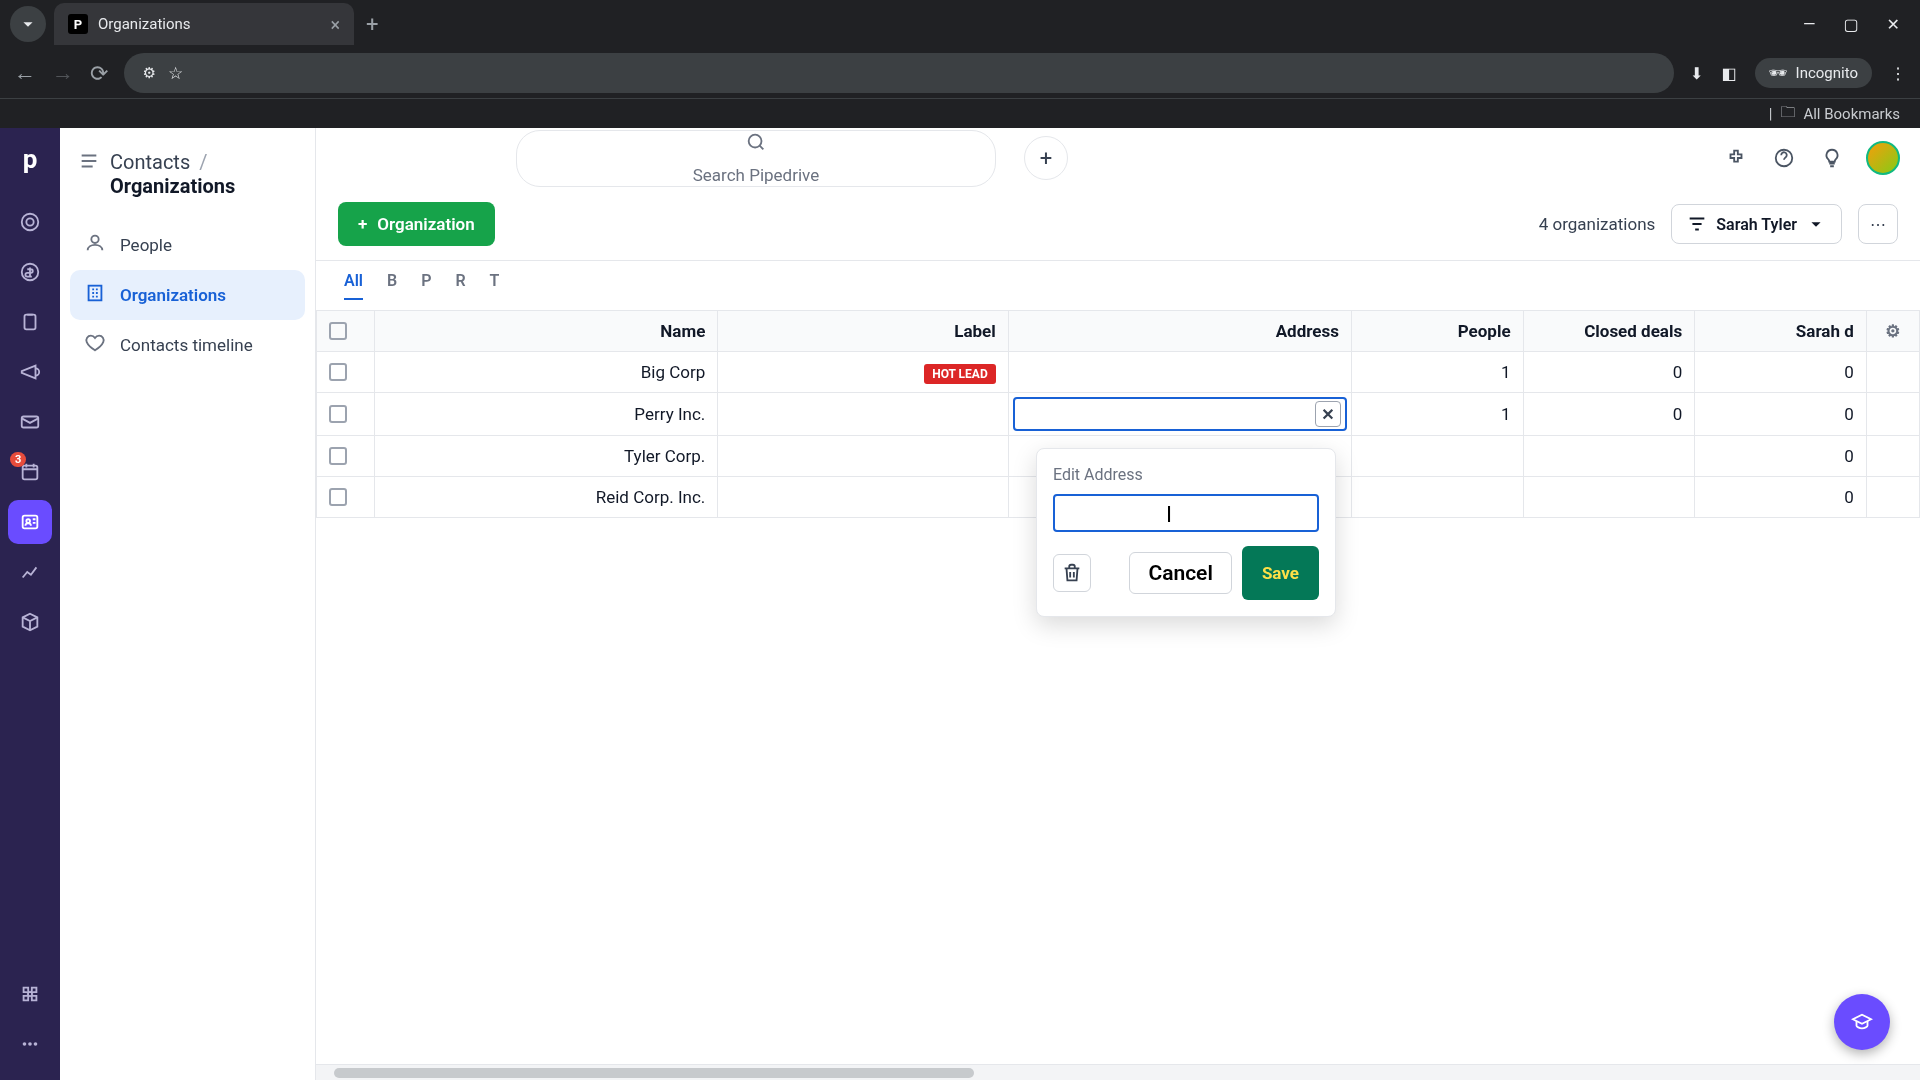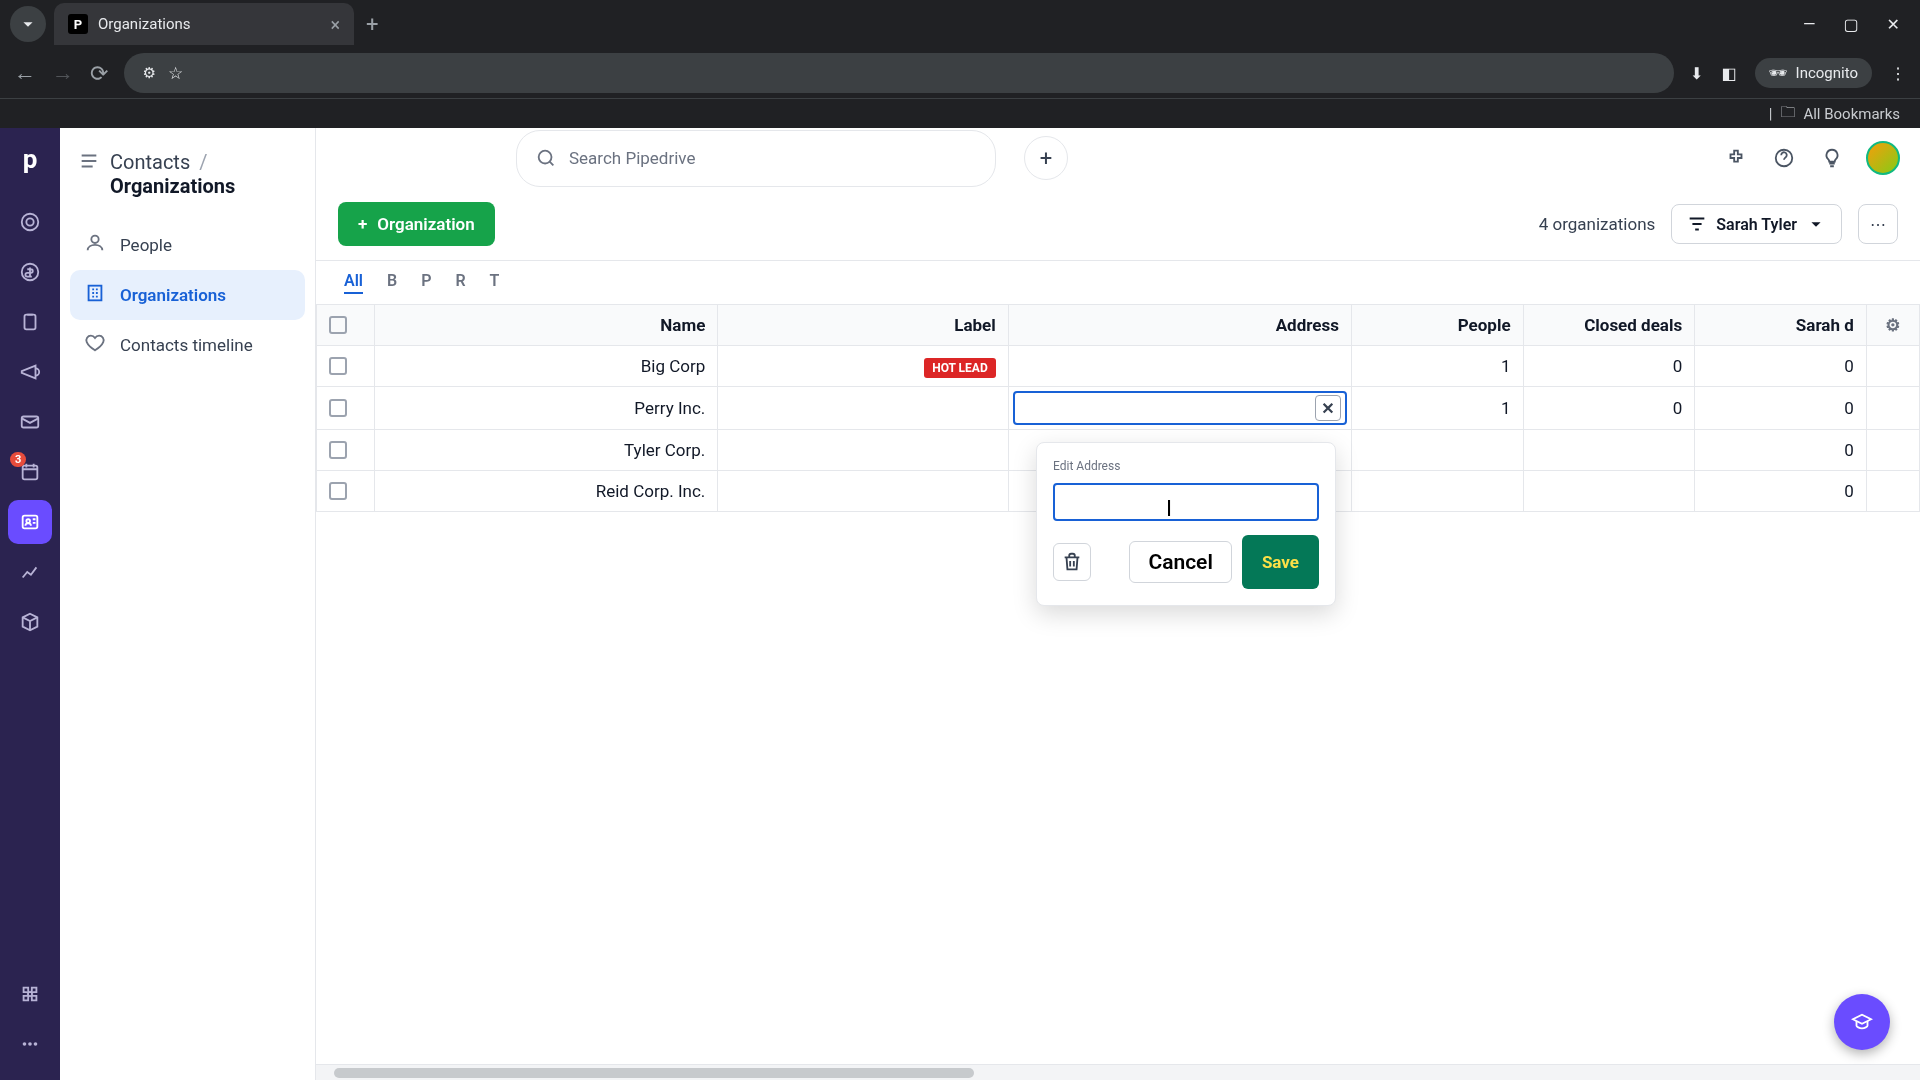--- a/index.html
+++ b/index.html
@@ -44,34 +44,34 @@
 .breadcrumb .current { font-weight: 700; color: #111827; }
 .side-nav { padding: 4px 10px; }
 .side-item { display: flex; align-items: center; gap: 14px; padding: 12px 14px; border-radius: 10px; color: #374151; font-size: 17px; cursor: pointer; }
 .side-item.active { background: #e7f0fd; color: #1861d6; font-weight: 600; }
 .side-icon { width: 22px; color: #6b7280; }
 .side-item.active .side-icon { color: #1861d6; }
 
 .main { flex: 1; display: flex; flex-direction: column; background: #fff; position: relative; }
 .topbar { height: 60px; display: flex; align-items: center; padding: 0 20px; gap: 16px; }
 .search-wrap { flex: 0 0 480px; margin-left: 180px; }
-.search { width: 100%; height: 57px; border: 1px solid #e5e7eb; border-radius: 24px; display: flex; align-items: center; padding: 0 18px; gap: 12px; color: #6b7280; font-size: 17px; }
+.search { width: 100%; height: 57px; border: 1px solid #e5e7eb; border-radius: 24px; display: flex; align-items: center; padding: 0 18px; gap: 12px; color: #6b7280; font-size: 17px; flex-direction: column; }
 .add-btn { width: 44px; height: 44px; border: 1px solid #e5e7eb; border-radius: 50%; display: flex; align-items: center; justify-content: center; font-size: 22px; color: #374151; margin-left: 12px; }
 .topbar-right { margin-left: auto; display: flex; align-items: center; gap: 20px; }
 .top-icon { width: 28px; height: 28px; color: #4b5563; display: flex; align-items: center; justify-content: center; }
 .avatar { width: 34px; height: 34px; border-radius: 50%; background: linear-gradient(135deg,#f59e0b,#84cc16); border: 2px solid #10b981; }
 
 .content-header { display: flex; align-items: center; padding: 14px 22px; gap: 16px; border-bottom: 1px solid #e5e7eb; }
 .org-btn { background: #16a34a; color: #fff; border-radius: 8px; padding: 12px 20px; font-size: 17px; font-weight: 600; display: flex; align-items: center; gap: 10px; }
 .org-count { margin-left: auto; color: #374151; font-size: 17px; }
 .filter-chip { border: 1px solid #d1d5db; border-radius: 8px; padding: 8px 14px; display: flex; align-items: center; gap: 8px; font-size: 16px; font-weight: 600; color: #111827; }
 .more-btn { border: 1px solid #d1d5db; border-radius: 8px; width: 40px; height: 40px; display: flex; align-items: center; justify-content: center; color: #374151; }
 
 .alpha-row { display: flex; gap: 24px; padding: 10px 28px; font-size: 16px; color: #6b7280; font-weight: 600; }
-.alpha-row .active { color: #1861d6; border-bottom: 2px solid #1861d6; padding-bottom: 2px; }
+.alpha-row .active { color: #1861d6; border-bottom: 2px solid #1861d6; padding-bottom: 8px; }
 
 .table-wrap { flex: 1; overflow: auto; position: relative; }
 table { border-collapse: collapse; width: 100%; min-width: 1500px; }
 th, td { border: 1px solid #e5e7eb; padding: 10px 12px; text-align: right; font-size: 17px; color: #111827; }
 th { background: #f9fafb; font-weight: 700; position: sticky; top: 0; }
 th.right, td.right { text-align: right; }
 .checkbox { width: 18px; height: 18px; border: 2px solid #9ca3af; border-radius: 3px; }
 .col-check { width: 44px; text-align: center; }
 .col-name { width: 260px; }
 .col-label { width: 220px; }
@@ -80,21 +80,21 @@
 .col-closed { width: 130px; }
 .col-open { width: 130px; }
 .hot-lead { background: #dc2626; color: #fff; font-size: 12px; font-weight: 700; padding: 3px 8px; border-radius: 3px; }
 .settings-th { width: 40px; text-align: center; color: #6b7280; }
 
 .editing-cell { position: relative; padding: 4px !important; }
 .editing-outline { border: 2px solid #1861d6; border-radius: 4px; height: 34px; display: flex; align-items: center; justify-content: flex-end; padding-right: 4px; }
 .clear-x { width: 26px; height: 26px; border: 1px solid #9ca3af; border-radius: 4px; display: flex; align-items: center; justify-content: center; font-size: 16px; font-weight: bold; color: #374151; }
 
 .popover { position: absolute; top: 138px; left: 720px; width: 300px; background: #fff; border: 1px solid #e5e7eb; border-radius: 8px; box-shadow: 0 8px 24px rgba(0,0,0,0.15); padding: 16px; z-index: 50; }
-.pop-title { color: #6b7280; font-size: 12px; margin-bottom: 10px; }
+.pop-title { color: #6b7280; font-size: 16px; margin-bottom: 10px; }
 .pop-input { width: 100%; height: 38px; border: 2px solid #1861d6; border-radius: 4px; padding: 0 10px; font-size: 16px; outline: none; }
 .pop-actions { display: flex; align-items: center; gap: 10px; margin-top: 14px; }
 .trash-btn { width: 38px; height: 38px; border: 1px solid #d1d5db; border-radius: 6px; display: flex; align-items: center; justify-content: center; color: #374151; }
 .cancel-btn { margin-left: auto; border: 1px solid #d1d5db; border-radius: 6px; padding: 8px 18px; font-size: 21px; font-weight: 600; background: #fff; }
 .save-btn { background: #047857; color: #fde047; border-radius: 6px; padding: 17px 20px; font-size: 17px; font-weight: 700; border: none; }
 
 .text-cursor { position: absolute; top: 192px; left: 850px; z-index: 60; font-size: 22px; color: #000; pointer-events: none; }
 
 .fab { position: absolute; bottom: 30px; right: 30px; width: 56px; height: 56px; border-radius: 50%; background: #6a4cff; color: #fff; display: flex; align-items: center; justify-content: center; font-size: 26px; box-shadow: 0 4px 12px rgba(0,0,0,0.3); }
 

